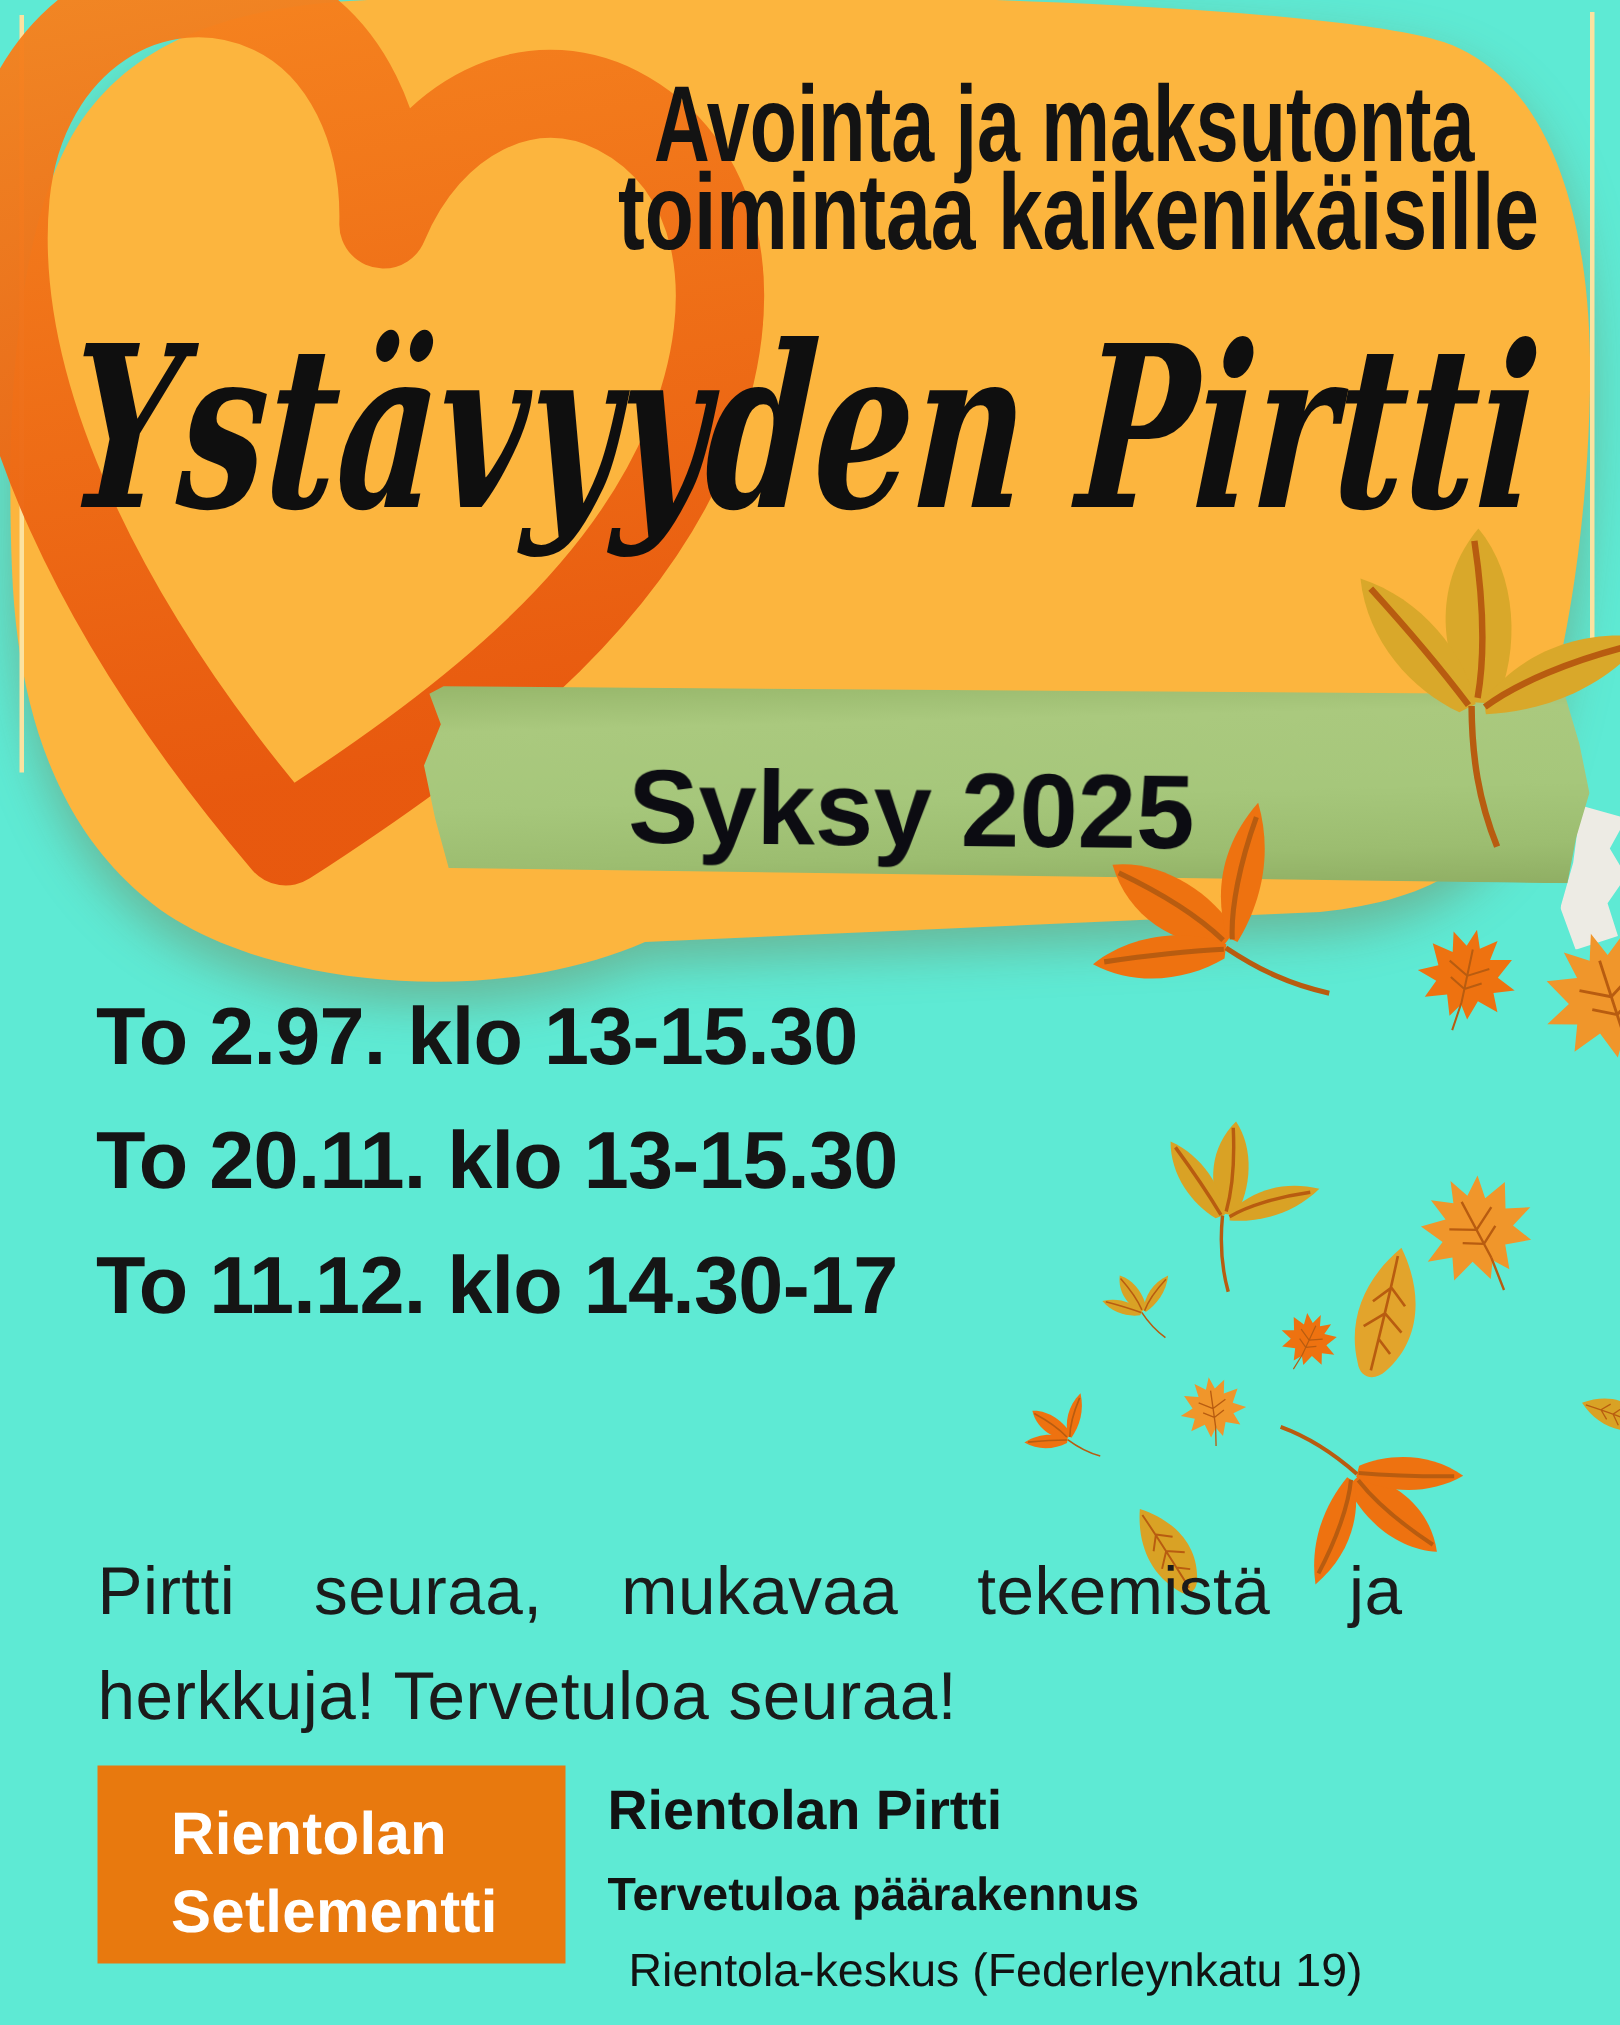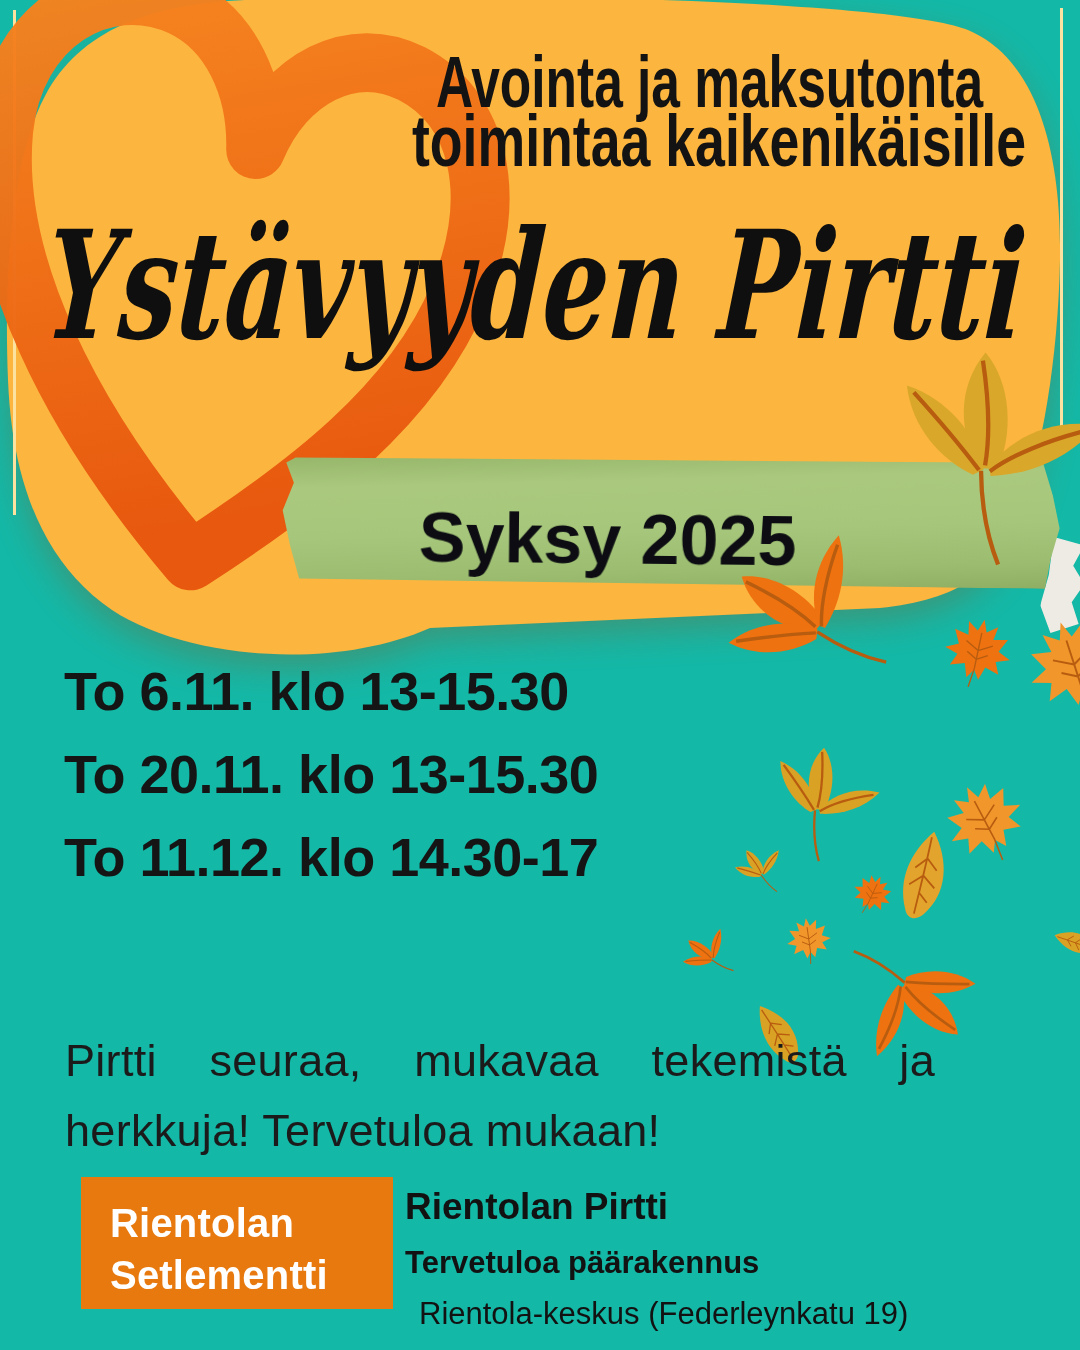--- a/index.html
+++ b/index.html
@@ -1,19 +1,19 @@
 <!DOCTYPE html>
 <html><head>
 <meta charset="utf-8">
 <style>
   html,body{margin:0;padding:0;background:#e9e9e9;}
   .poster{
     position:relative;
     width:1080px;height:1350px;
-    background:#14b8a6;
+    background:#5eead4;
     overflow:hidden;
     font-family:"Liberation Sans", sans-serif;
     margin:0 auto;
   }
   .abs{position:absolute;}
 
   
   .blob-svg{left:0;top:0;width:1080px;height:720px;}
   .blob-path{fill:#fcb53e;filter:drop-shadow(0 14px 16px rgba(120,100,55,.38));}
   .thin-line{fill:#fbe2a0;}
@@ -54,23 +54,23 @@
   .dates{left:64px;top:650px;width:720px;color:#151515;}
   .date-row{font-size:54px;font-weight:bold;line-height:83px;letter-spacing:-.5px;white-space:nowrap;}
 
   
   .message{left:65px;top:1026px;width:870px;color:#1b1b1b;}
   .message-line{font-size:45px;font-weight:400;line-height:70px;letter-spacing:.3px;}
   .message-line.justify{text-align:justify;text-align-last:justify;}
 
   
   .logo-box{
-    left:81px;top:1177px;width:312px;height:132px;
+    left:65px;top:1177px;width:312px;height:132px;
     background:#e8790e;color:#ffffff;
-    box-sizing:border-box;padding:20px 0 0 29px;
+    box-sizing:border-box;padding:20px 0 0 49px;
   }
   .logo-line{font-size:40px;font-weight:bold;line-height:52px;letter-spacing:.2px;}
   .venue{left:405px;top:1186px;width:620px;color:#121212;}
   .venue-name{font-size:37px;font-weight:bold;margin:0 0 17px 0;}
   .venue-building{font-size:31px;font-weight:bold;margin:0 0 15px 0;}
   .venue-address{font-size:31px;font-weight:normal;margin:14px;}
 
   
   .leaf{position:absolute;overflow:visible;}
 </style>
@@ -183,28 +183,28 @@
       </svg>
       <svg class="leaf" viewBox="0 0 100 100" style="left: 741px; top: 1000px; width: 72px; height: 72px; transform: rotate(-32deg); color: rgb(217, 162, 37);">
         <use href="#sym-simple"></use>
       </svg>
       <svg class="leaf" viewBox="0 0 100 100" style="left: 1052px; top: 920px; width: 48px; height: 48px; transform: rotate(-70deg); color: rgb(217, 162, 37);">
         <use href="#sym-simple"></use>
       </svg>
     </div>
 
   <div class="abs dates">
-    <div class="date-row">To 6.11. klo 13-15.30</div>
+    <div class="date-row">To 2.97. klo 13-15.30</div>
     <div class="date-row">To 20.11. klo 13-15.30</div>
     <div class="date-row">To 11.12. klo 14.30-17</div>
   </div>
 
   <div class="abs message">
     <div class="message-line justify">Pirtti seuraa, mukavaa tekemistä ja</div>
-    <div class="message-line">herkkuja! Tervetuloa mukaan!</div>
+    <div class="message-line">herkkuja! Tervetuloa seuraa!</div>
   </div>
 
   <div class="abs logo-box">
     <div class="logo-line">Rientolan</div>
     <div class="logo-line">Setlementti</div>
   </div>
 
   <div class="abs venue">
     <p class="venue-name">Rientolan Pirtti</p>
     <p class="venue-building">Tervetuloa päärakennus</p>

